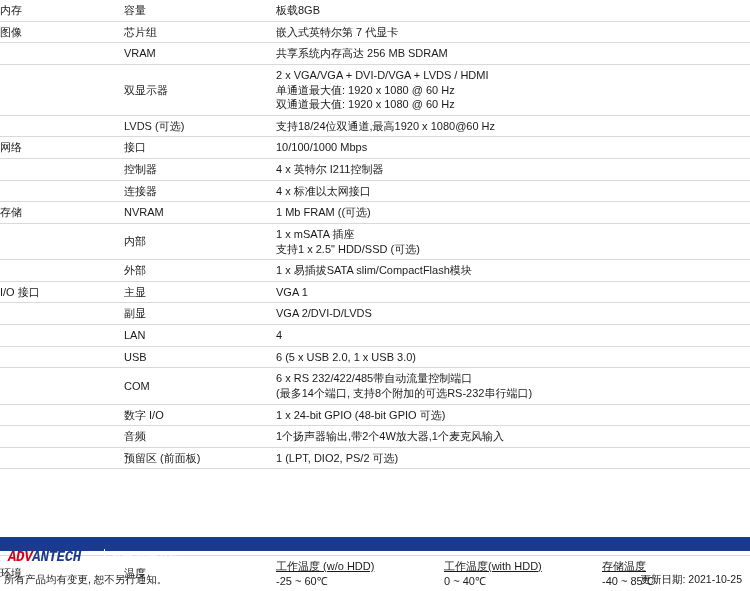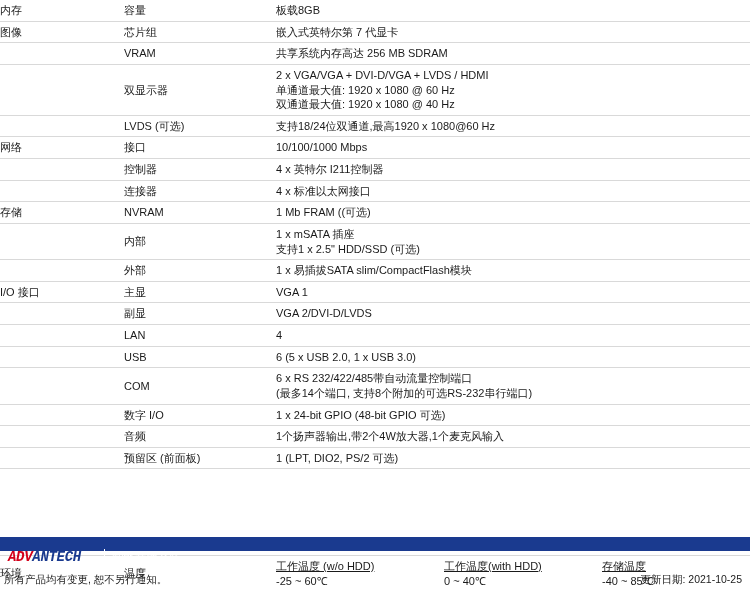--- a/index.html
+++ b/index.html
@@ -155,21 +155,21 @@
       <td class="val">
           <span class="val-line">共享系统内存高达 256 MB SDRAM</span>
         </td>
     </tr>
     <tr>
       <td class="cat"></td>
       <td class="sub">双显示器</td>
       <td class="val">
         <span class="val-line">2 x VGA/VGA + DVI-D/VGA + LVDS / HDMI</span>
         <span class="val-line">单通道最大值: 1920 x 1080 @ 60 Hz</span>
-        <span class="val-line">双通道最大值: 1920 x 1080 @ 40 Hz</span>
+        <span class="val-line">双通道最大值: 1920 x 1080 @ 60 Hz</span>
       </td>
     </tr>
     <tr>
       <td class="cat"></td>
       <td class="sub">LVDS (可选)</td>
       <td class="val">
           <span class="val-line">支持18/24位双通道,最高1920 x 1080@60 Hz</span>
         </td>
     </tr>
     <tr>

